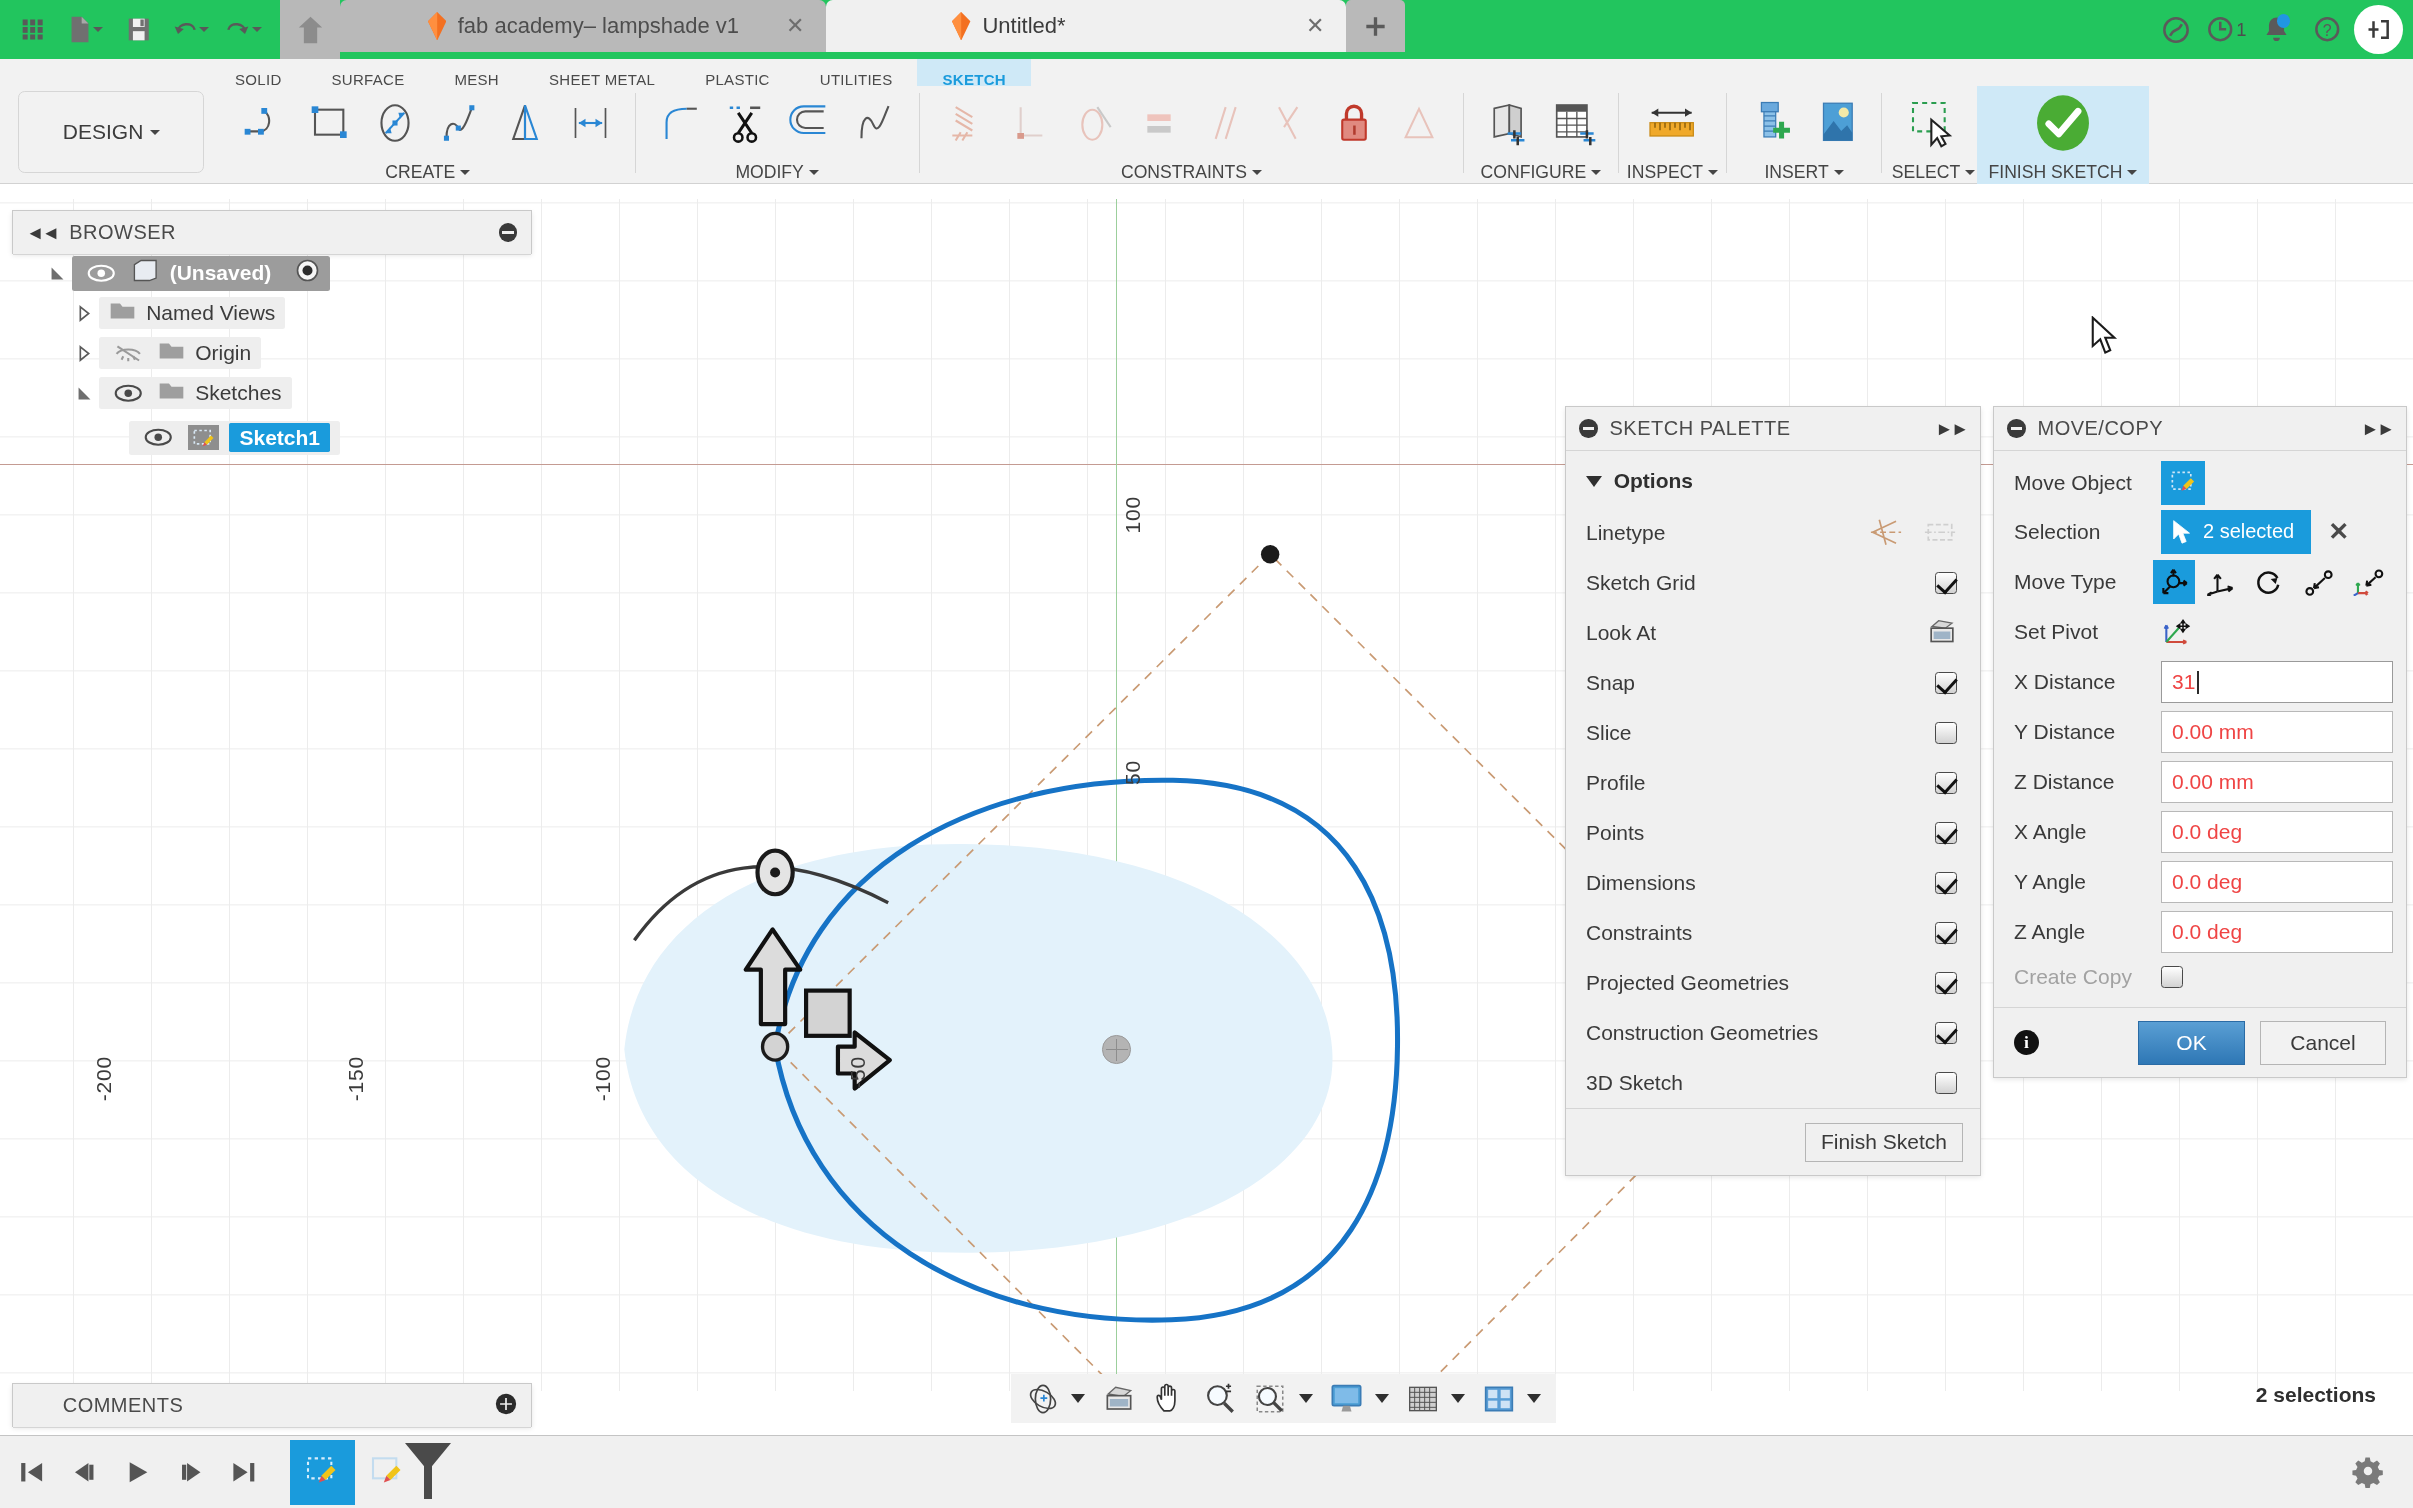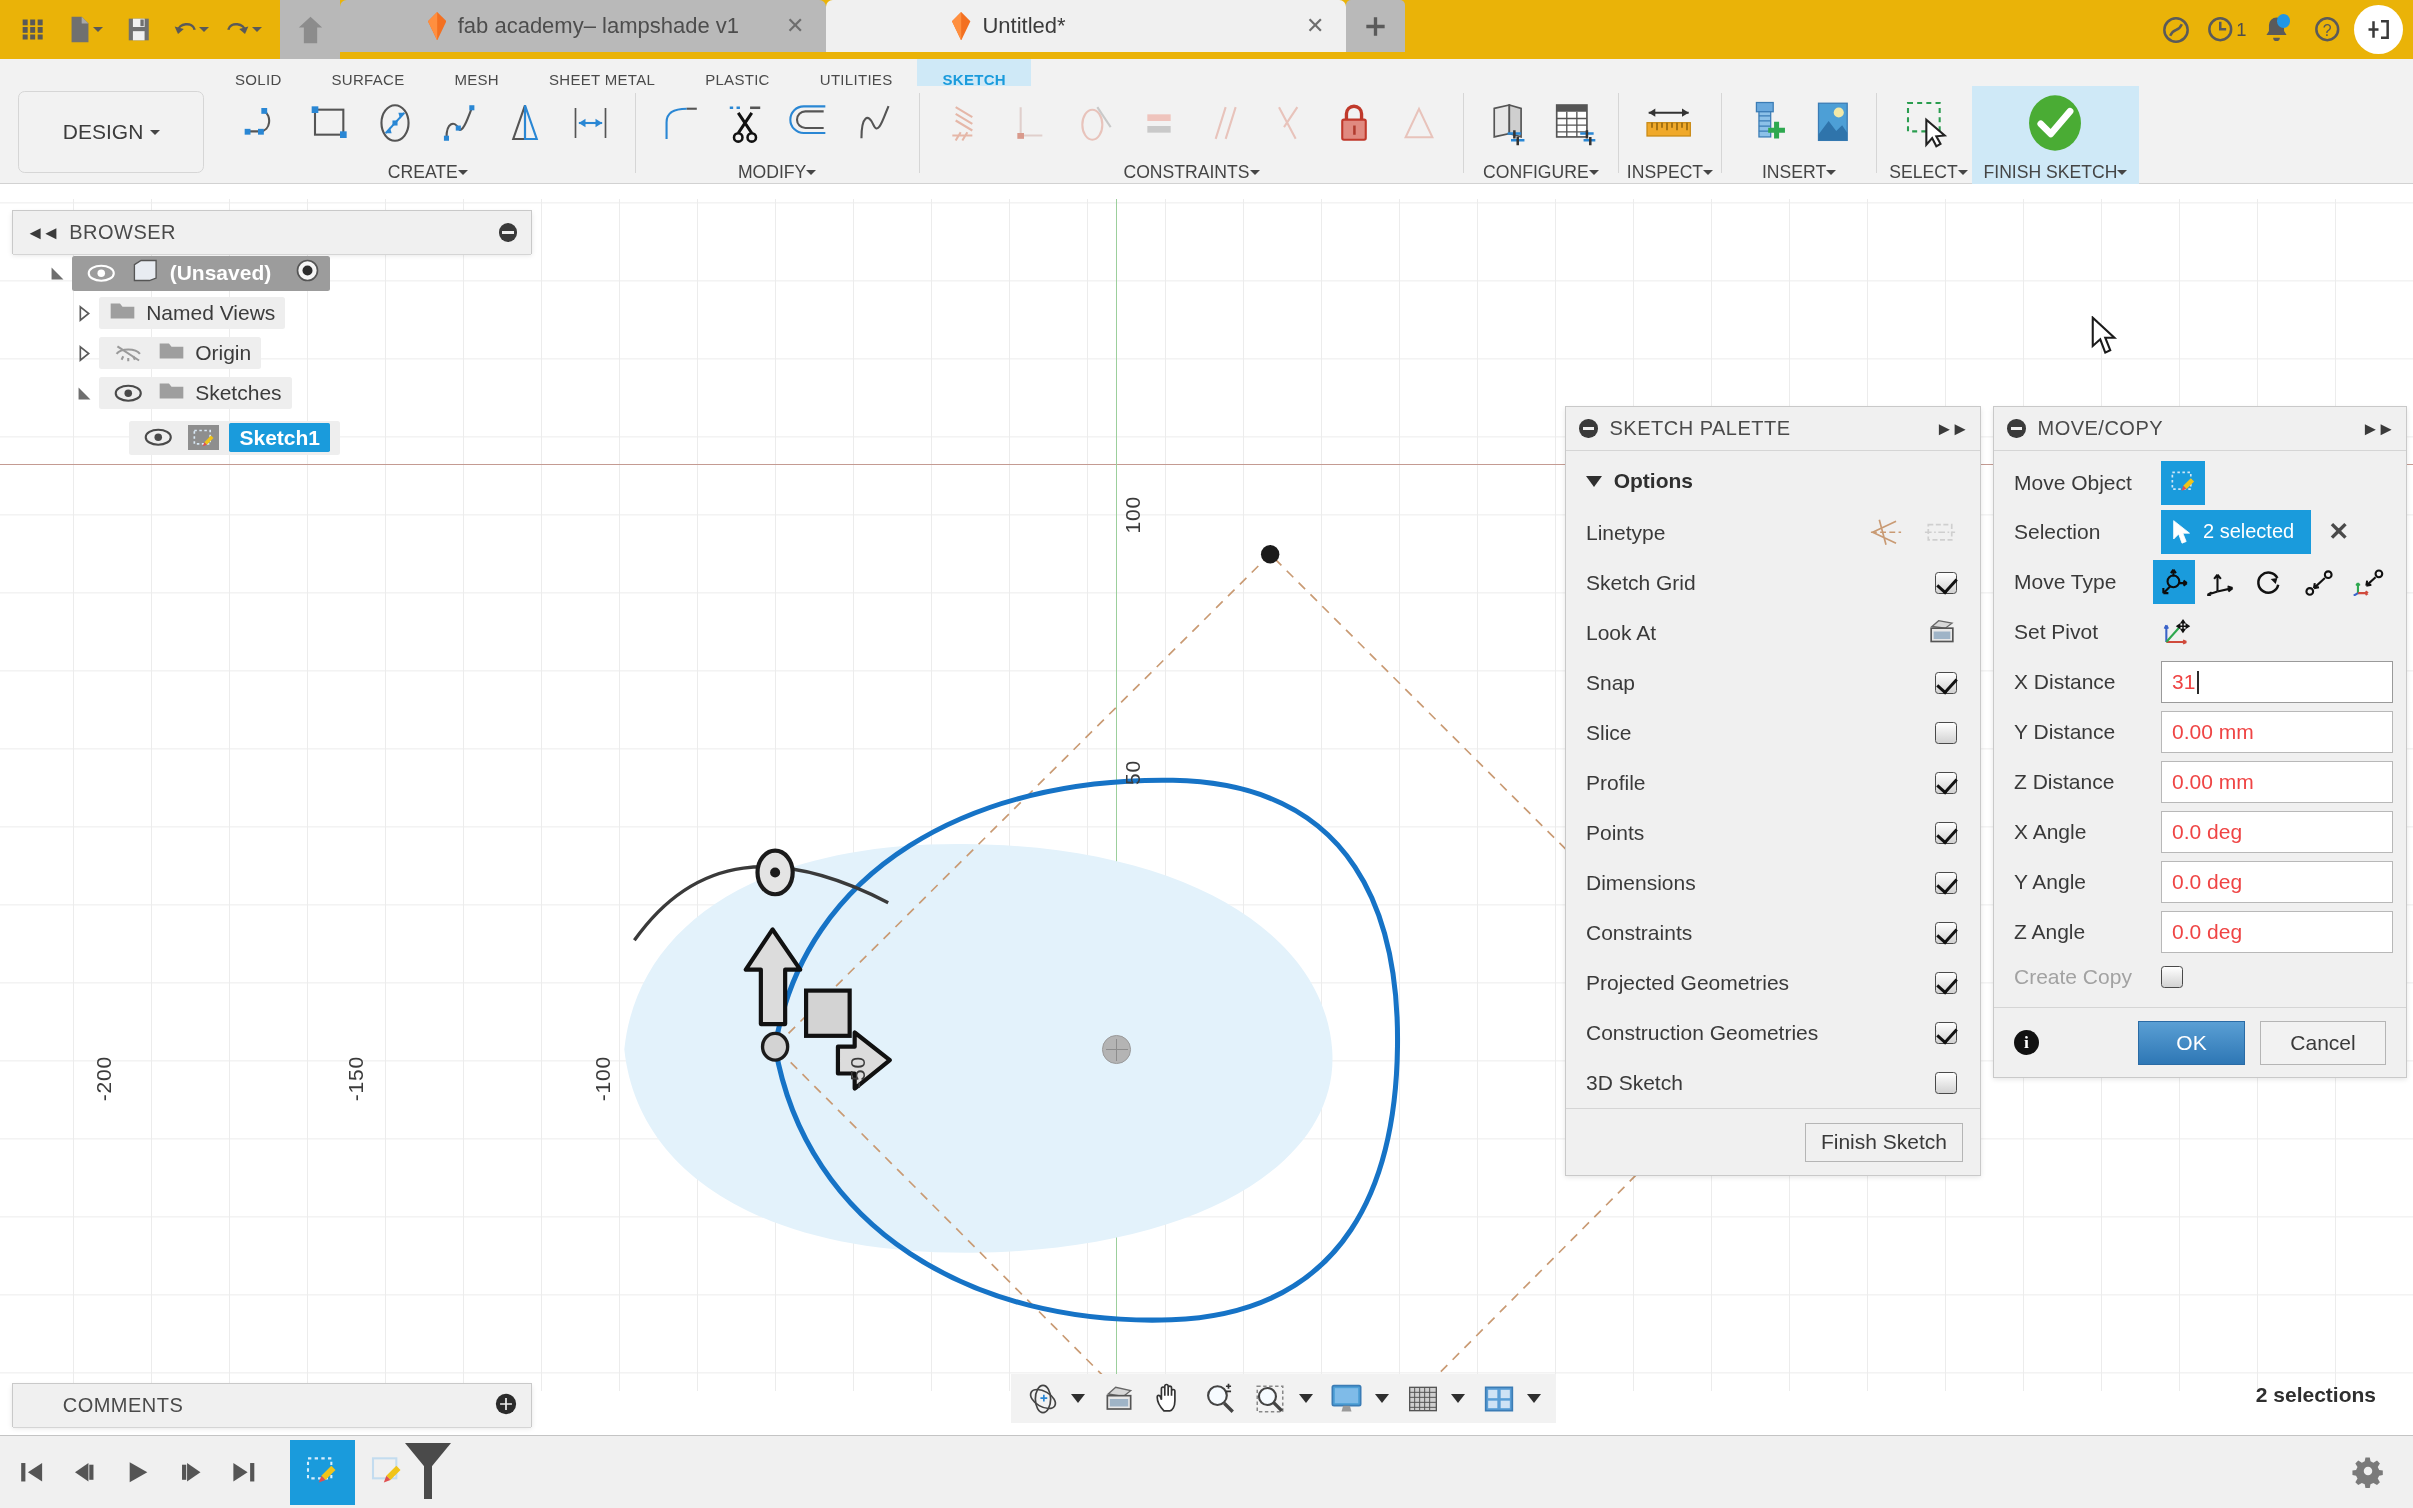--- a/index.html
+++ b/index.html
@@ -7,21 +7,21 @@
   body {
     font-family: "Liberation Sans", sans-serif;
     background:#ffffff;
     -webkit-font-smoothing: antialiased;
   }
   .app { position:relative; width:2413px; height:1508px; }
 
   
   .titlebar {
     position:absolute; left:0; top:0; width:2413px; height:59px;
-    background:#eab308;
+    background:#22c55e;
     display:flex; align-items:flex-start;
   }
   .qat { display:flex; align-items:center; height:59px; padding-left:11.7px; gap:8.4px; }
   .qat-btn {
     width:44px; height:44px; display:flex; align-items:center; justify-content:center;
     color:#595959;
   }
   .qat-btn svg { display:block; }
   .caret-sm { width:0;height:0;border-left:5px solid transparent;border-right:5px solid transparent;border-top:5.9px solid #595959; margin-left:1.7px; }
   .home-btn { width:60px; height:59px; background:#b8b8b8; display:flex; align-items:center; justify-content:center; margin-left:6.7px;}
@@ -68,21 +68,21 @@
     display:flex; align-items:flex-start;
   }
   .design-btn {
     width:186px; height:82px; margin:5px 0 0 18.4px; background:#f2f2f2;
     border:0.8px solid #d6d6d6; border-radius:6.7px;
     display:flex; align-items:center; justify-content:center; gap:6.7px;
     font-size:21px; color:#3c3c3c;
   }
   .grp { display:flex; flex-direction:column; align-items:center; height:98px; position:relative; }
   .grp-row { display:flex; align-items:center; height:74px; padding:0 3.4px; }
-  .grp-label { font-size:17.6px; color:#454545; display:flex; align-items:center; height:24px; }
+  .grp-label { font-size:17.6px; color:#454545; display:flex; align-items:center; gap:5px; height:24px; }
   .caret-t { width:0;height:0;border-left:5px solid transparent;border-right:5px solid transparent;border-top:5.9px solid #454545; }
   .tool { width:65px; height:69px; display:flex; align-items:center; justify-content:center; }
   .vsep { width:0.8px; height:80px; background:#d6d6d6; margin:6.7px 8.4px 0 8.4px; }
   .grp.finish { background:#cfe9f7; height:98px; padding:0 11.7px; }
 
   
   .canvas {
     position:absolute; left:0; top:199px; width:2413px; height:1192px;
     background:#ffffff; overflow:hidden;
   }

